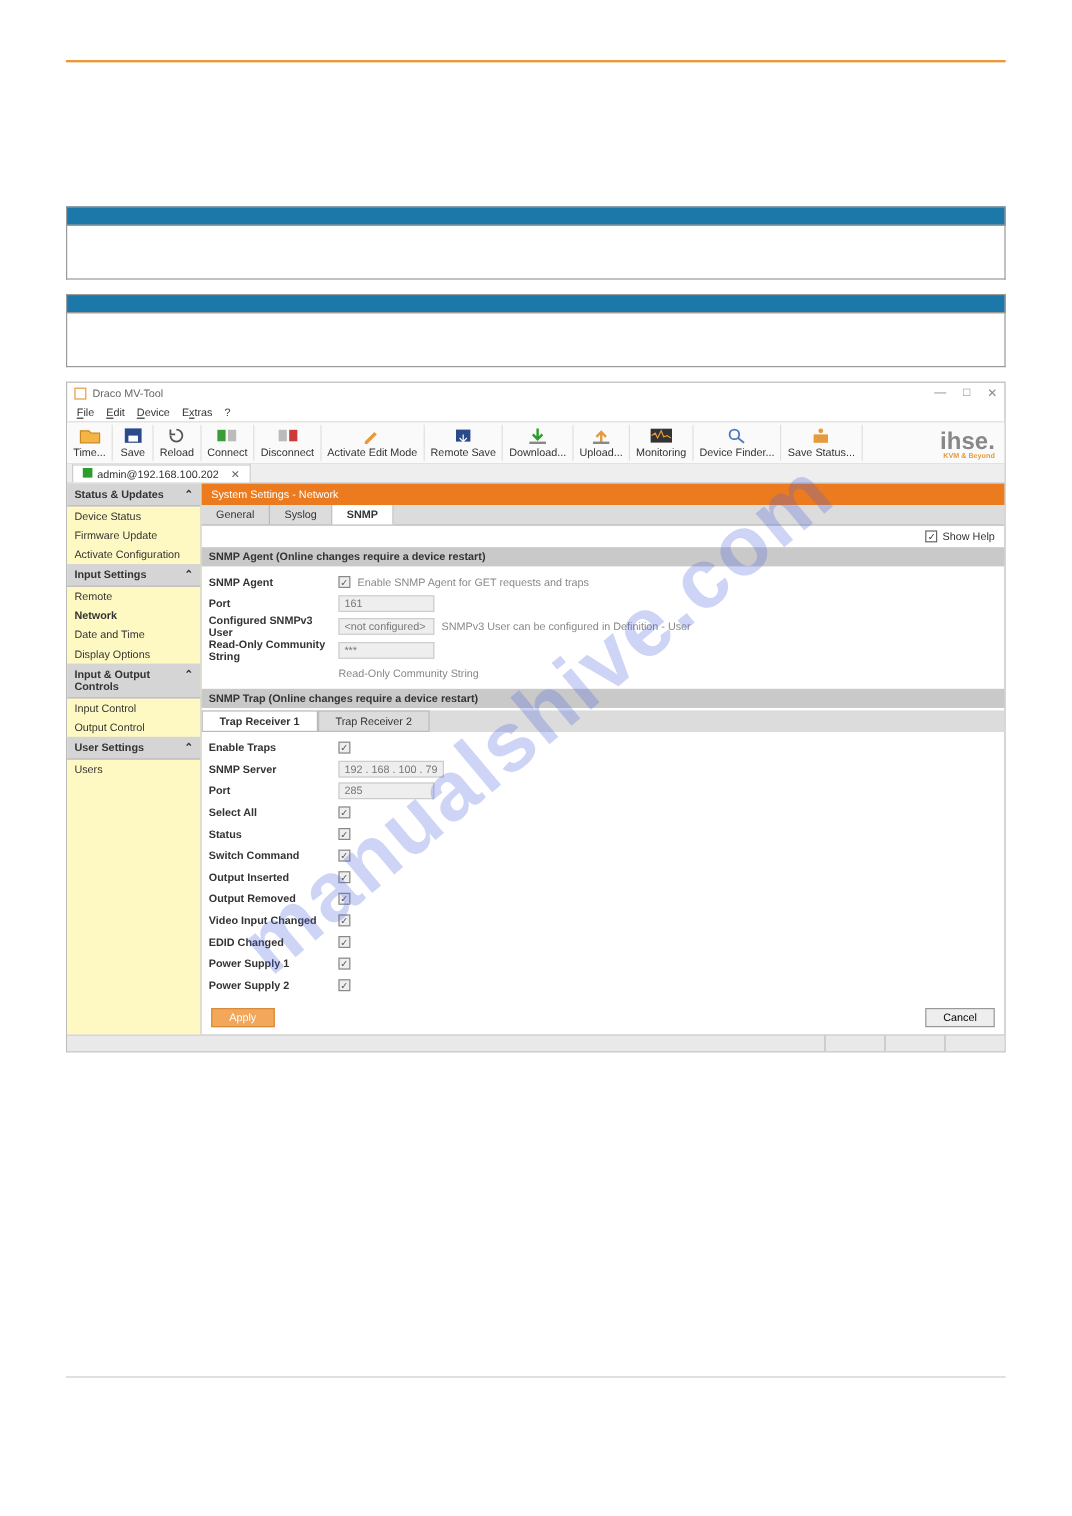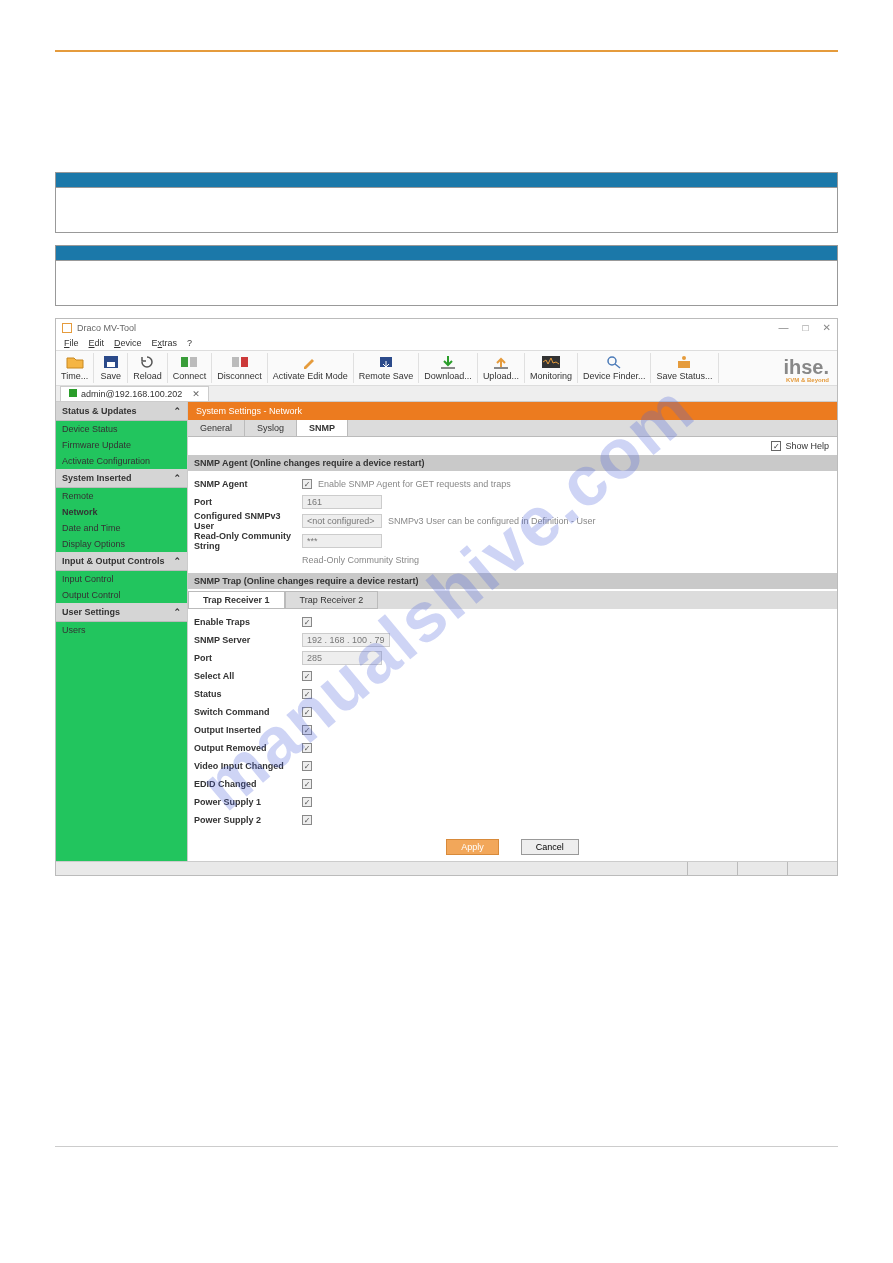--- a/index.html
+++ b/index.html
@@ -25,21 +25,21 @@
 .toolbar .tb-btn .ic{width:18px;height:14px;display:flex;align-items:center;justify-content:center}
 .toolbar .logo{margin-left:auto;margin-right:8px;font-size:20px;font-weight:bold;color:#888}
 .toolbar .logo small{display:block;font-size:6px;color:#e59b3c;text-align:right;margin-top:-2px}
 
 .tab-strip{display:flex;align-items:center;background:#eee;border-bottom:1px solid #ccc}
 .tab-strip .conn-tab{display:flex;gap:4px;background:#fff;border:1px solid #ccc;border-bottom:none;padding:2px 8px;margin-left:4px}
 .tab-strip .conn-tab .dot{width:8px;height:8px;background:#2a9d2a}
 .tab-strip .conn-tab .x{margin-left:6px;color:#666}
 
 .app-body{display:flex;min-height:430px}
-.sidebar{width:132px;background:#22c55e;border-right:1px solid #ccc}
+.sidebar{width:112px;background:#fef9c3;border-right:1px solid #ccc}
 .sb-hdr{background:#d5d5d5;color:#333;font-weight:bold;padding:4px 6px;display:flex;justify-content:space-between;border-bottom:1px solid #bbb}
 .sb-itm{padding:3px 6px;color:#333;cursor:default}
 .sb-itm.active{font-weight:bold}
 
 .panel{flex:1;display:flex;flex-direction:column}
 .panel-hdr{background:#ec7b1f;color:#fff;font-weight:normal;padding:4px 8px}
 .sub-tabs{display:flex;background:#dcdcdc;border-bottom:1px solid #bbb}
 .sub-tabs .st{padding:3px 12px;border-right:1px solid #bbb;color:#333}
 .sub-tabs .st.active{background:#fff;font-weight:bold}
 .help-row{display:flex;justify-content:flex-end;padding:4px 8px;color:#333}
@@ -49,21 +49,21 @@
 .frm{padding:4px 6px}
 .frm-row{display:flex;align-items:center;min-height:18px}
 .frm-row .lbl{width:108px;font-weight:bold}
 .frm-row .ck{width:10px;height:10px;border:1px solid #888;background:#eee;display:inline-flex;align-items:center;justify-content:center;font-size:8px;color:#555}
 .frm-row .inp{background:#eee;border:1px solid #ccc;padding:1px 4px;min-width:80px;color:#777}
 .frm-row .hint{color:#888;margin-left:6px}
 .nested-tabs{display:flex;background:#dcdcdc;margin-top:2px}
 .nested-tabs .nt{padding:3px 14px;border:1px solid #bbb}
 .nested-tabs .nt.active{background:#fff;font-weight:bold}
 
-.btn-row{display:flex;justify-content:center;gap:22px;padding:6px 8px;margin-top:auto}
+.btn-row{display:flex;justify-content:space-between;gap:22px;padding:6px 8px;margin-top:auto}
 .btn{border:1px solid #999;padding:2px 14px;font-size:9px}
 .btn.apply{background:#f2a75a;color:#fff;border-color:#d88a3a}
 .btn.cancel{background:#eee}
 
 .status{height:14px;background:#e9e9e9;border-top:1px solid #ccc;display:flex}
 .status div{border-left:1px solid #bbb;min-width:50px}
 .status div:first-child{flex:1;border-left:none}
 
 .watermark{position:absolute;left:50%;top:50%;transform:translate(-50%,-50%) rotate(-40deg);font-size:70px;font-weight:bold;color:rgba(80,100,220,.28);pointer-events:none;white-space:nowrap;letter-spacing:2px}
 
@@ -245,21 +245,21 @@
 <div class="app-body">
   <div class="sidebar">
     <div class="sb-hdr">
             <span>Status &amp; Updates</span>
             <span>⌃</span>
           </div>
     <div class="sb-itm">Device Status</div>
     <div class="sb-itm">Firmware Update</div>
     <div class="sb-itm">Activate Configuration</div>
     <div class="sb-hdr">
-            <span>System Inserted</span>
+            <span>Input Settings</span>
             <span>⌃</span>
           </div>
     <div class="sb-itm">Remote</div>
     <div class="sb-itm active">Network</div>
     <div class="sb-itm">Date and Time</div>
     <div class="sb-itm">Display Options</div>
     <div class="sb-hdr">
             <span>Input &amp; Output Controls</span>
             <span>⌃</span>
           </div>

